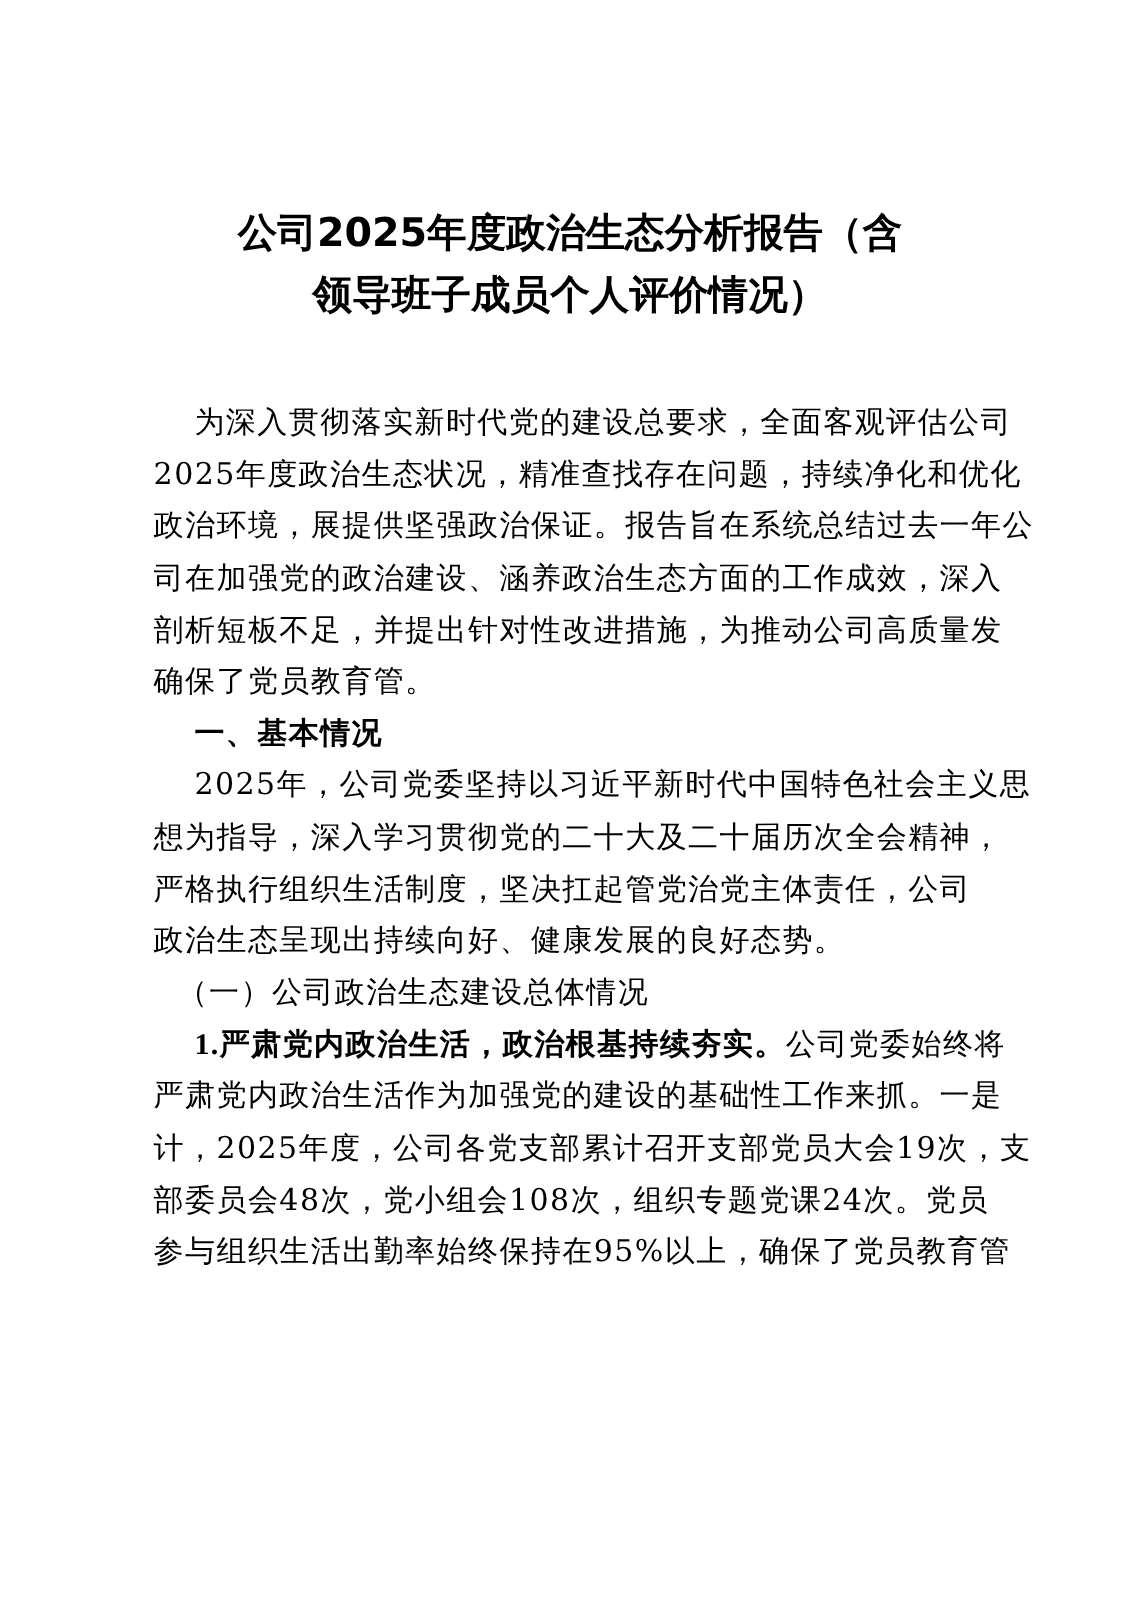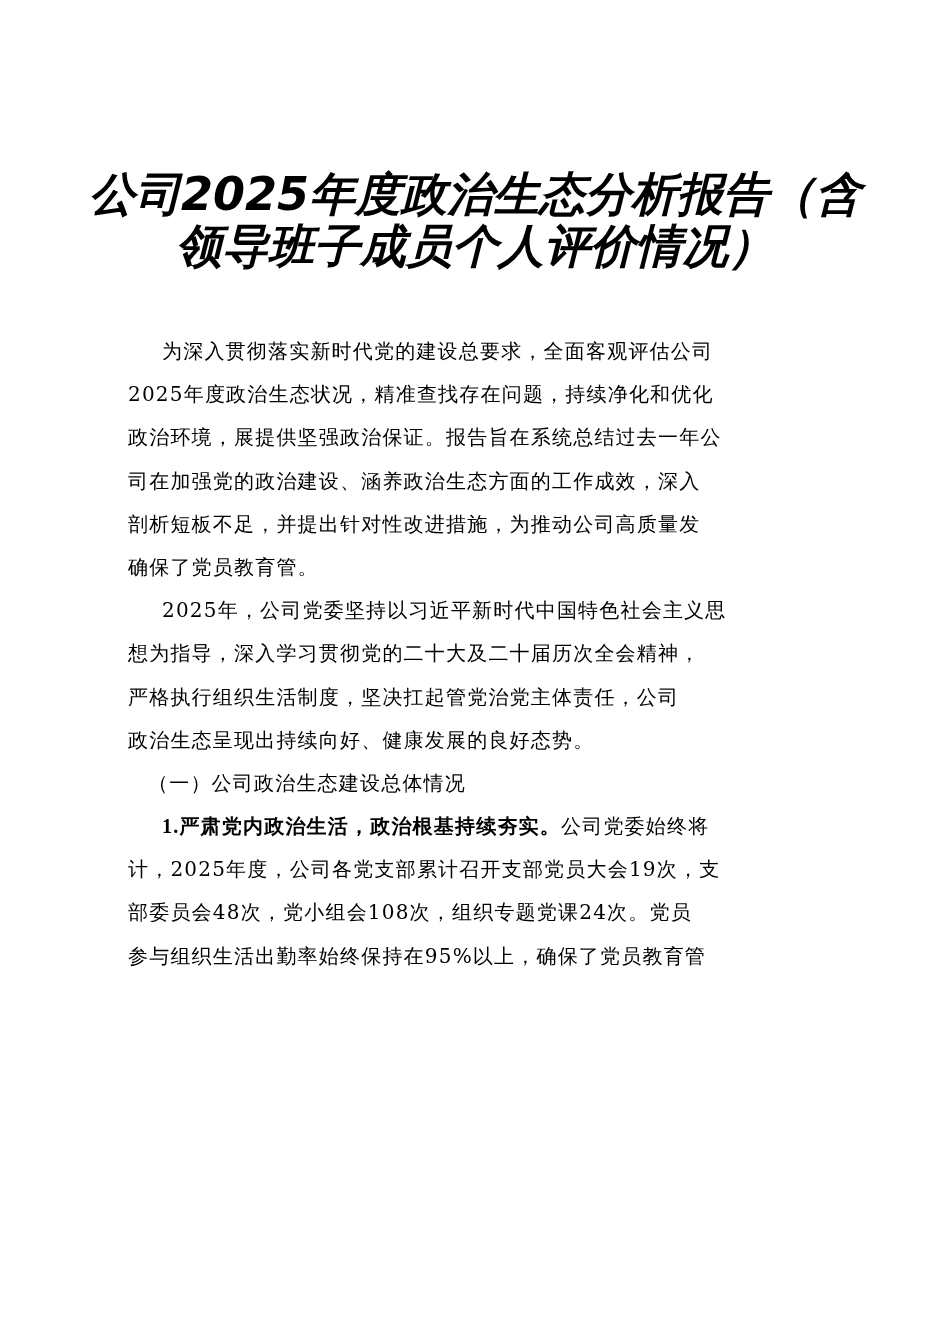--- a/index.html
+++ b/index.html
@@ -23,36 +23,35 @@
       height: 1344px;
       background: #ffffff;
     }
     .title {
       position: absolute;
       left: 0;
       width: 950px;
       text-align: center;
       font-family: "DejaVu Sans", "Liberation Sans", sans-serif;
       font-weight: bold;
-      font-size: 46px;
+      font-size: 33px;
       line-height: 52px;
       letter-spacing: 0px;
       top: 168px;
-      font-style: italic;
     }
     .title .tline {
       display: block;
       white-space: nowrap;
     }
     .body-text {
       position: absolute;
       left: 128px;
       width: 700px;
       top: 330px;
-      font-size: 20px;
+      font-size: 25px;
       line-height: 43.2px;
       letter-spacing: 1.2px;
     }
     .line {
       display: block;
       white-space: nowrap;
       height: 43.2px;
     }
     .indent {
       padding-left: 34px;
@@ -84,31 +83,33 @@
 
     <div>
       <span class="line indent">为深入贯彻落实新时代党的建设总要求，全面客观评估公司</span>
       <span class="line">2025年度政治生态状况，精准查找存在问题，持续净化和优化</span>
       <span class="line">政治环境，展提供坚强政治保证。报告旨在系统总结过去一年公</span>
       <span class="line">司在加强党的政治建设、涵养政治生态方面的工作成效，深入</span>
       <span class="line">剖析短板不足，并提出针对性改进措施，为推动公司高质量发</span>
       <span class="line">确保了党员教育管。</span>
     </div>
 
+    <span class="line heading1">一、基本情况</span>
 
     <div>
       <span class="line indent">2025年，公司党委坚持以习近平新时代中国特色社会主义思</span>
       <span class="line">想为指导，深入学习贯彻党的二十大及二十届历次全会精神，</span>
       <span class="line">严格执行组织生活制度，坚决扛起管党治党主体责任，公司</span>
       <span class="line">政治生态呈现出持续向好、健康发展的良好态势。</span>
     </div>
 
     <span class="line heading2">（一）公司政治生态建设总体情况</span>
 
     <div>
       <span class="line indent"><span class="bold-lead">1.严肃党内政治生活，政治根基持续夯实。</span><span>公司党委始终将</span></span>
+      <span class="line">严肃党内政治生活作为加强党的建设的基础性工作来抓。一是</span>
       <span class="line">计，2025年度，公司各党支部累计召开支部党员大会19次，支</span>
       <span class="line">部委员会48次，党小组会108次，组织专题党课24次。党员</span>
       <span class="line">参与组织生活出勤率始终保持在95%以上，确保了党员教育管</span>
     </div>
 
   </div>
 </div>
 
 </body></html>

